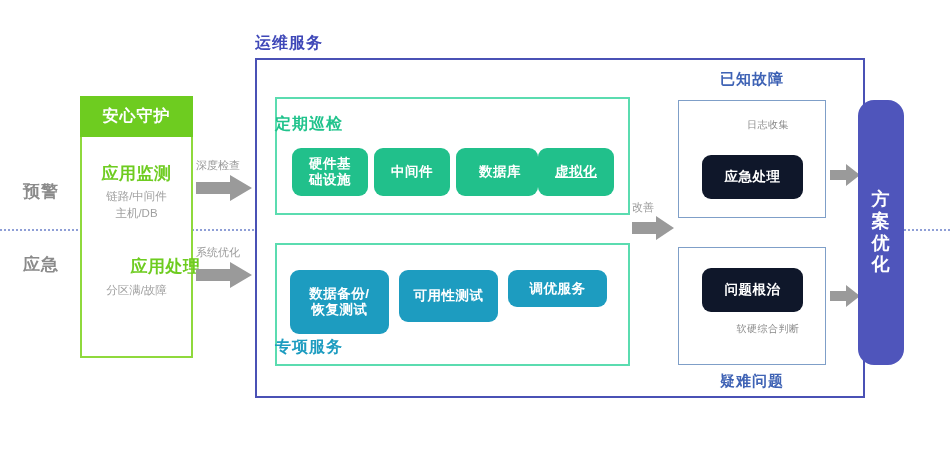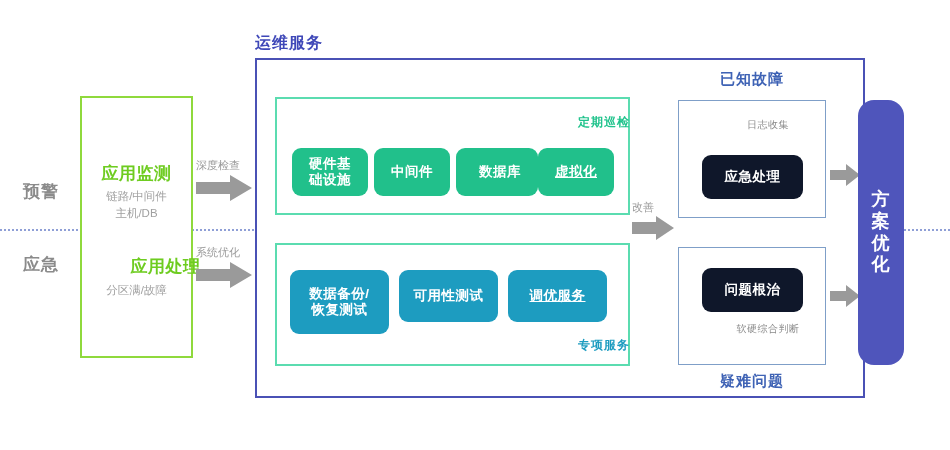--- a/index.html
+++ b/index.html
@@ -137,22 +137,22 @@
     width: 355px;
     height: 123px;
     border: 2px solid #5bdcb0;
     background: #ffffff;
     box-sizing: border-box;
   }
   .panel-heading {
     position: absolute;
     width: 355px;
     left: 275px;
-    text-align: right;
-    font-size: 12px;
+    text-align: left;
+    font-size: 16px;
     font-weight: bold;
     letter-spacing: 1px;
   }
   #inspection-heading { top: 114px; color: #20c38c; }
   #special-heading   { top: 337px; color: #1d9cc0; }
 
   .pill {
     position: absolute;
     border-radius: 9px;
     color: #ffffff;
@@ -235,20 +235,21 @@
 <div id="canvas">
 
   <div class="abs" id="phase-divider"></div>
 
   <div id="left-stage-labels">
     <div class="stage-label" style="top:180px;">预警</div>
     <div class="stage-label" style="top:253px;">应急</div>
   </div>
 
   <div class="abs" id="assurance-column"></div>
+  <div class="abs ctr" id="assurance-header">安心守护</div>
 
   <div class="col-block-title" style="top:162px;">应用监测</div>
   <div class="col-block-sub" style="top:188px;">
     <div>链路/中间件</div>
     <div>主机/DB</div>
   </div>
 
   <div class="col-block-title" style="top:255px;padding-left:29px;">应用处理</div>
   <div class="col-block-sub" style="top:282px;">
     <div>分区满/故障</div>
@@ -295,21 +296,21 @@
 
   <div class="pill pill-blue ctr" style="left:290px; top:270px; width:99px; height:64px;">
     <div>
       <span>数据备份/</span><br>
       <span>恢复测试</span>
     </div>
   </div>
   <div class="pill pill-blue ctr" style="left:399px; top:270px; width:99px; height:52px;">
     <span>可用性测试</span>
   </div>
-  <div class="pill pill-blue ctr" style="left:508px; top:270px; width:99px; height:52px;text-decoration:underline;">
+  <div class="pill pill-blue ctr" style="left:508px; top:270px; width:99px; height:37px;">
     <span>调优服务</span>
   </div>
 
   <div class="arrow-label" style="left:632px; top:200px;">改善</div>
   <div class="block-arrow" style="left:632px; top:216px;">
     <svg width="42" height="24" viewBox="0 0 42 24" aria-hidden="true">
       <polygon points="0,6 24,6 24,0 42,12 24,24 24,18 0,18" fill="#9a9a9a"></polygon>
     </svg>
   </div>
 

